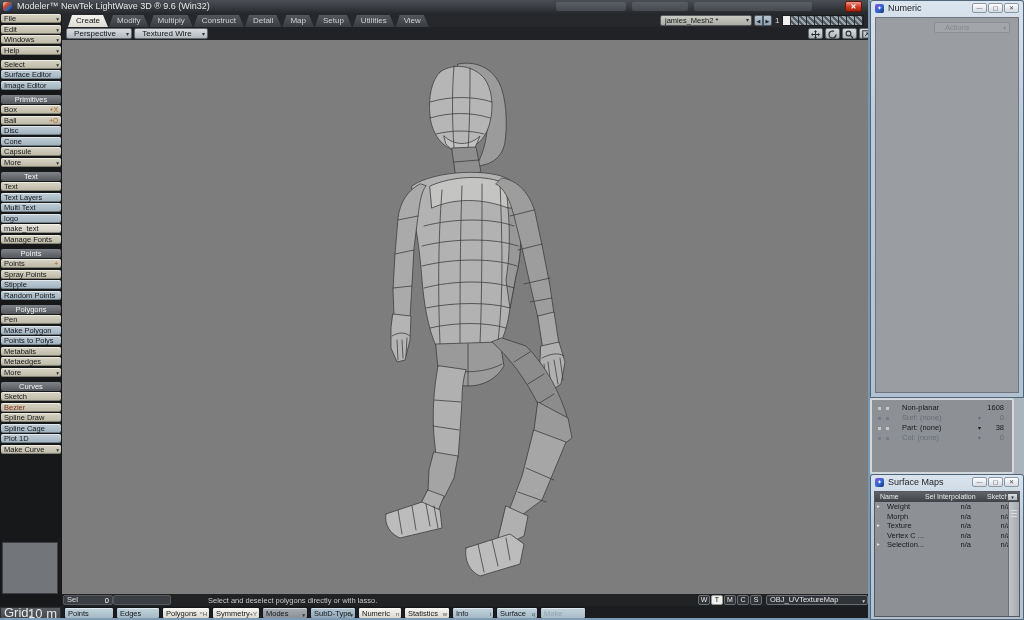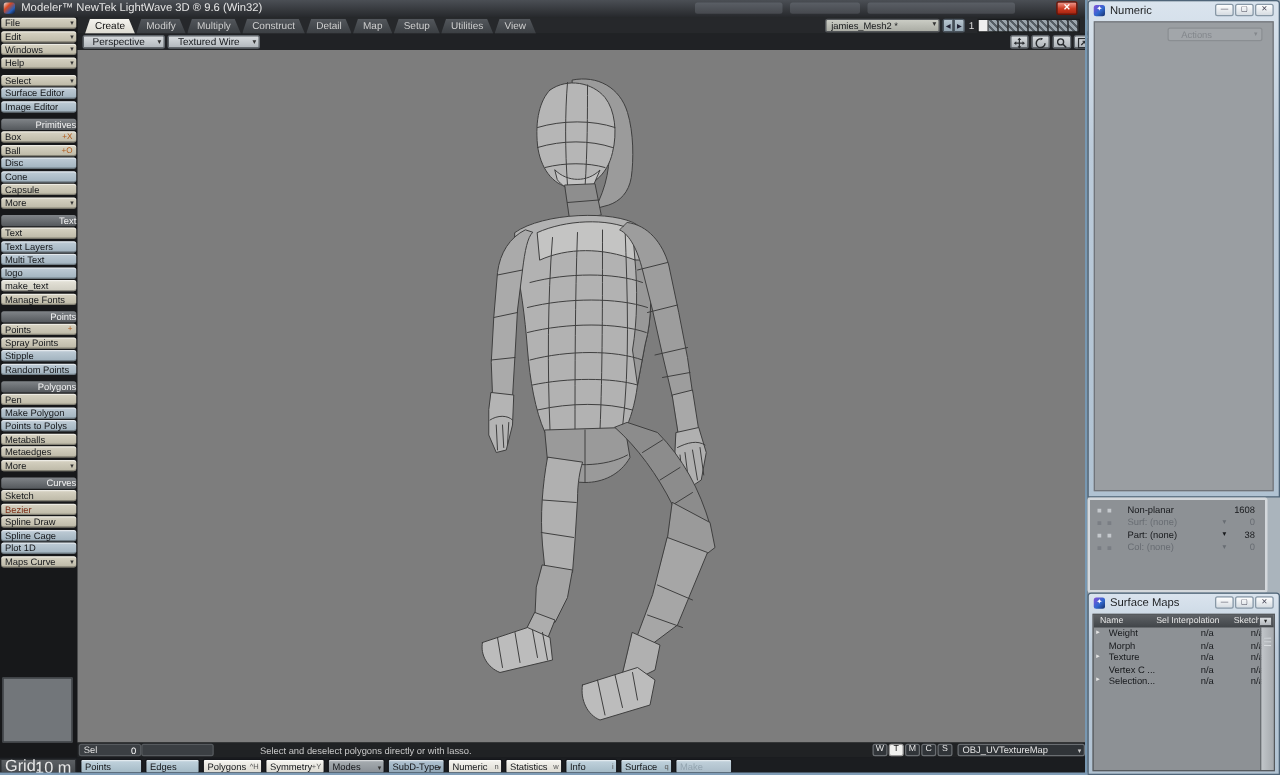--- a/index.html
+++ b/index.html
@@ -64,21 +64,21 @@
   .sbtn{position:relative;height:9px;line-height:9px;margin:0 1px 1.5px 1px;font-size:7.5px;
     padding:0 3px;border-radius:2px;color:#15171a;
     box-shadow:inset 0 1px 0 rgba(255,255,255,.55),inset 0 -1px 0 rgba(0,0,0,.3);}
   .tone-tan{background:linear-gradient(#d8d4c4,#bcb8a6);}
   .tone-blue{background:linear-gradient(#c0cdd7,#a0b2be);}
   .tone-white{background:linear-gradient(#e6e4da,#ceccc0);}
   .sbtn .lbl{display:block;white-space:nowrap;overflow:hidden;}
   .sbtn .da{position:absolute;right:2px;top:1px;font-size:5.5px;color:#333;}
   .sbtn .sc{position:absolute;right:3px;top:0;font-size:6.5px;color:#b05818;}
   .sbtn .lbl.accent{color:#7c2d16;}
-  .sb-header{height:9px;line-height:9px;margin:0 1px 1.5px 1px;text-align:right;font-size:7.5px;
+  .sb-header{height:9px;line-height:9px;margin:0 1px 1.5px 1px;text-align:center;font-size:7.5px;
     color:#f2f2f2;background:linear-gradient(#808488,#54585c);border-radius:2px;}
   .sb-group{margin-top:5px;}
   #sb-select{margin-top:5px;}
   #sb-toolinfo{position:absolute;left:2px;top:528px;width:56px;height:52px;
     background:#72767a;border:1px solid #3c4044;}
 
   
   #rowA{position:absolute;left:62px;top:594px;width:808px;height:12px;background:#202224;}
   .selbox{position:absolute;top:1px;height:10px;background:#3b3f43;border:1px solid #565a5e;
     border-radius:2px;font-size:7.5px;line-height:8px;color:#e0e0e0;padding:0 3px;}
@@ -378,21 +378,21 @@
           <div class="sbtn tone-tan">
             <span class="lbl">Spline Draw</span>
           </div>
           <div class="sbtn tone-blue">
             <span class="lbl">Spline Cage</span>
           </div>
           <div class="sbtn tone-blue">
             <span class="lbl">Plot 1D</span>
           </div>
           <div class="sbtn tone-tan">
-            <span class="lbl">Maps Curve</span>
+            <span class="lbl">Make Curve</span>
             <span class="da">▾</span>
           </div>
         </div>
       </div>
     <div id="sb-toolinfo"></div>
   </div>
 
   <div id="canvas">
     <svg width="806" height="554" viewBox="0 0 806 554">
       <g stroke="#3f3f3f" stroke-width="0.8" stroke-linejoin="round" stroke-linecap="round">

